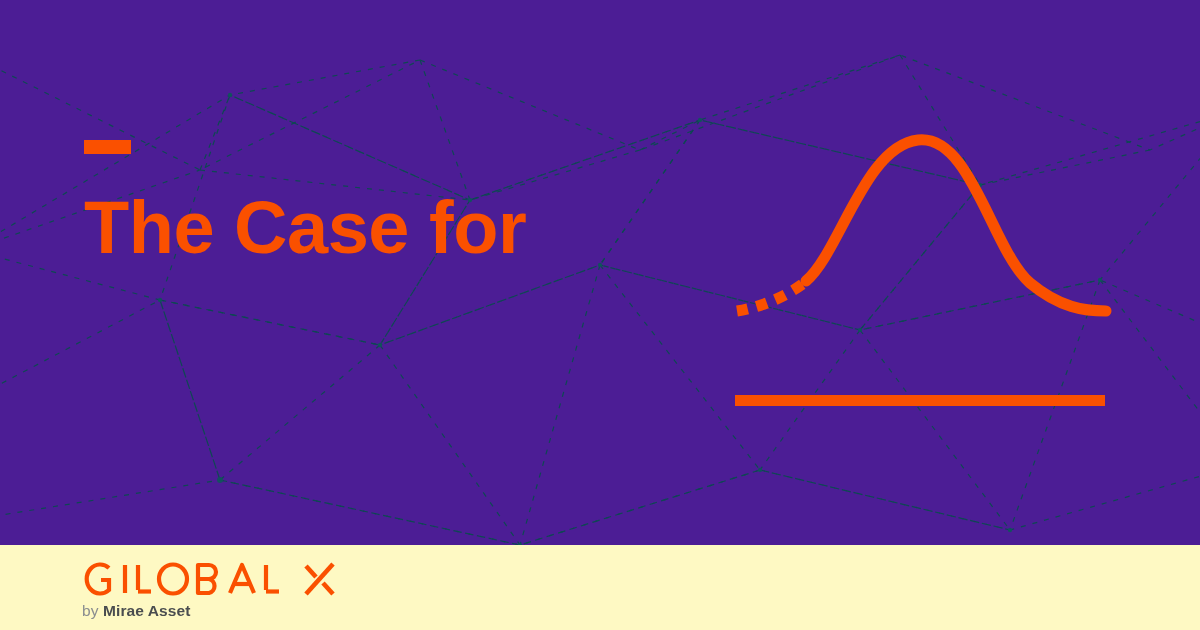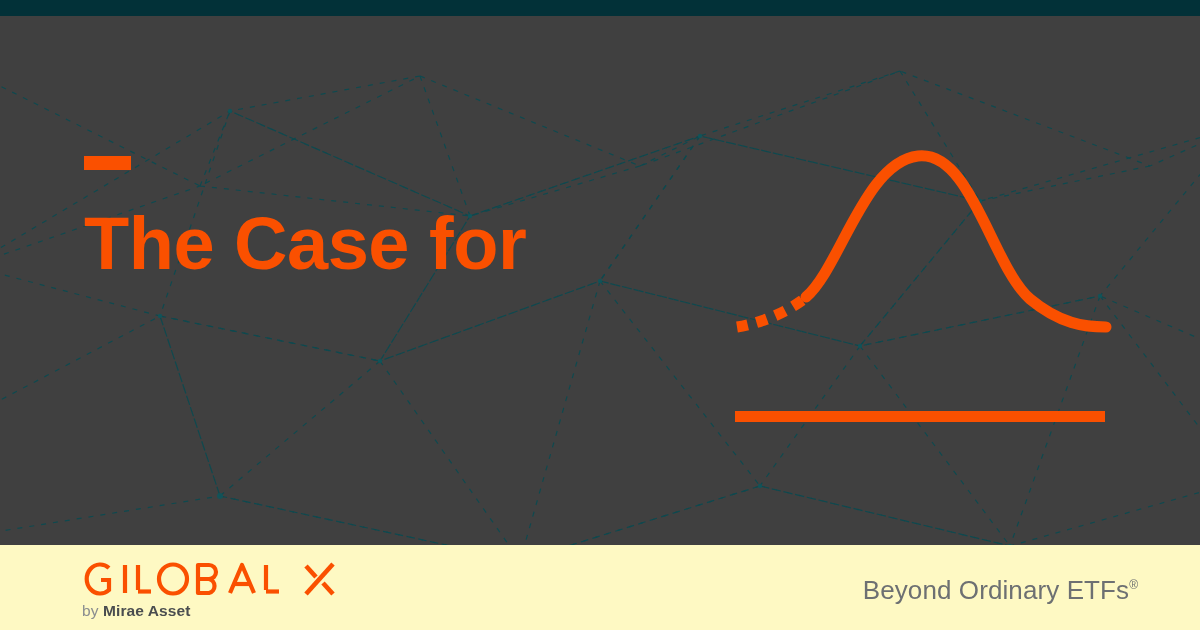--- a/index.html
+++ b/index.html
@@ -15,23 +15,22 @@
     font-family: "Liberation Sans", sans-serif;
     background: #023138;
   }
 
   
   .hero {
     position: absolute;
     left: 0; top: 0;
     width: 1200px;
     height: 545px;
-    background: #404040;
+    background: #4c1d95;
     overflow: hidden;
-    margin-top: 16px;
   }
   .hero-bg-pattern {
     position: absolute;
     left: 0; top: 0;
     width: 1200px;
     height: 545px;
     pointer-events: none;
   }
 
   
@@ -220,19 +219,16 @@
           <path d="M226,9 L236,20"></path>
           <path d="M243,26 L253,37"></path>
         </g>
       </svg>
       <div class="logo-byline">
         <span class="byline-by">by</span>
         <span class="byline-brand">Mirae Asset</span>
       </div>
     </div>
 
-    <div class="tagline">
-      <span>Beyond Ordinary ETFs</span><span class="tagline-reg">®</span>
-    </div>
 
   </div>
 
 </div>
 
 </body></html>

